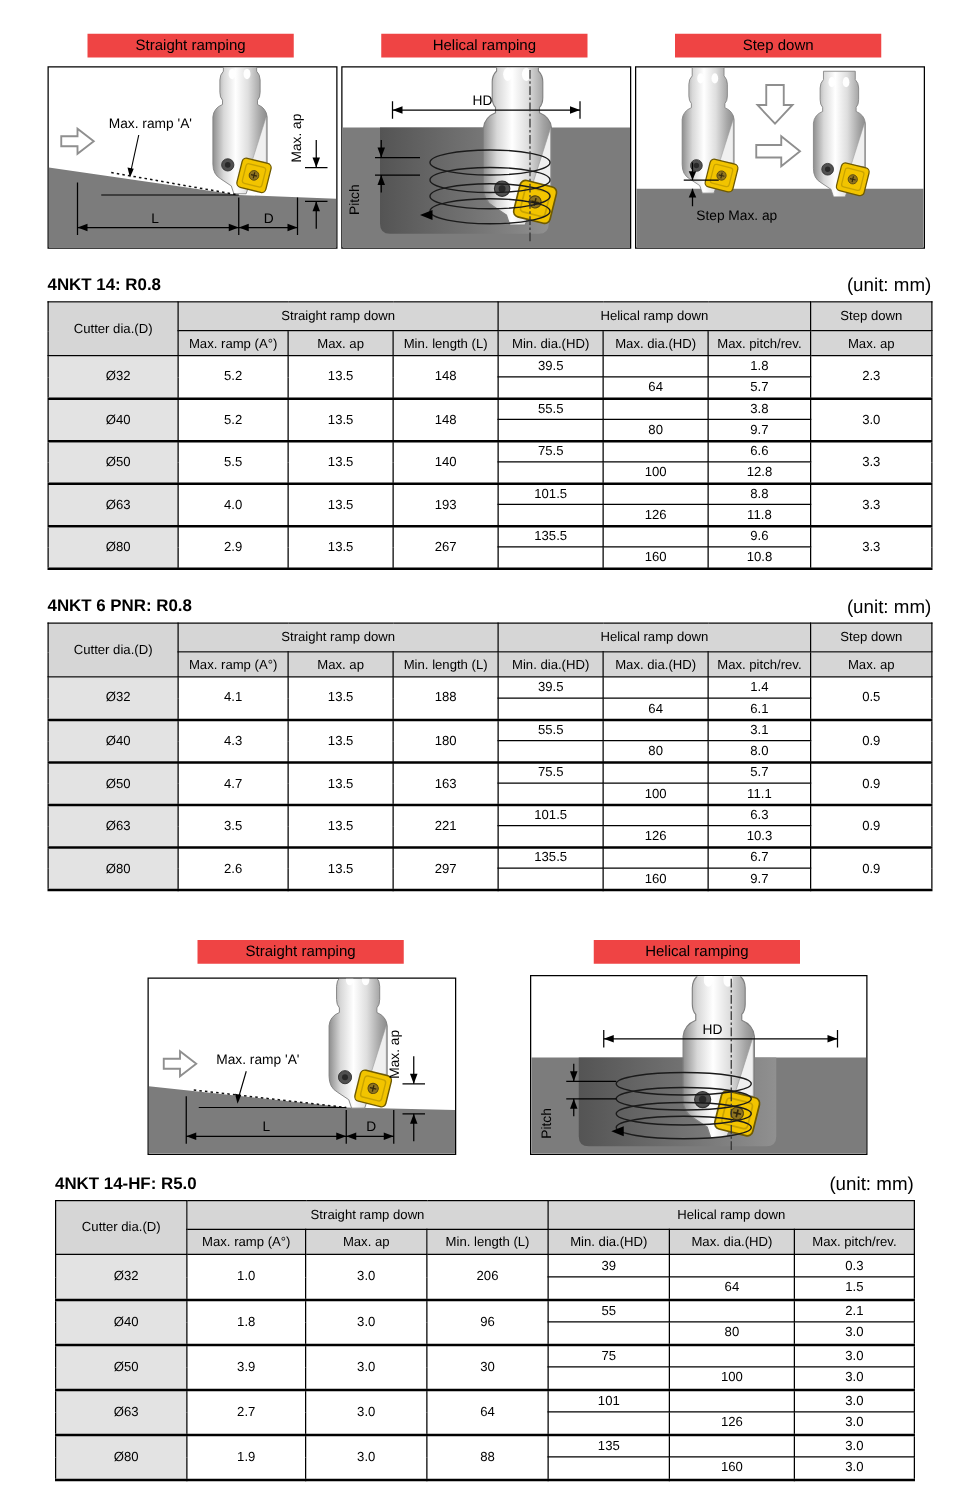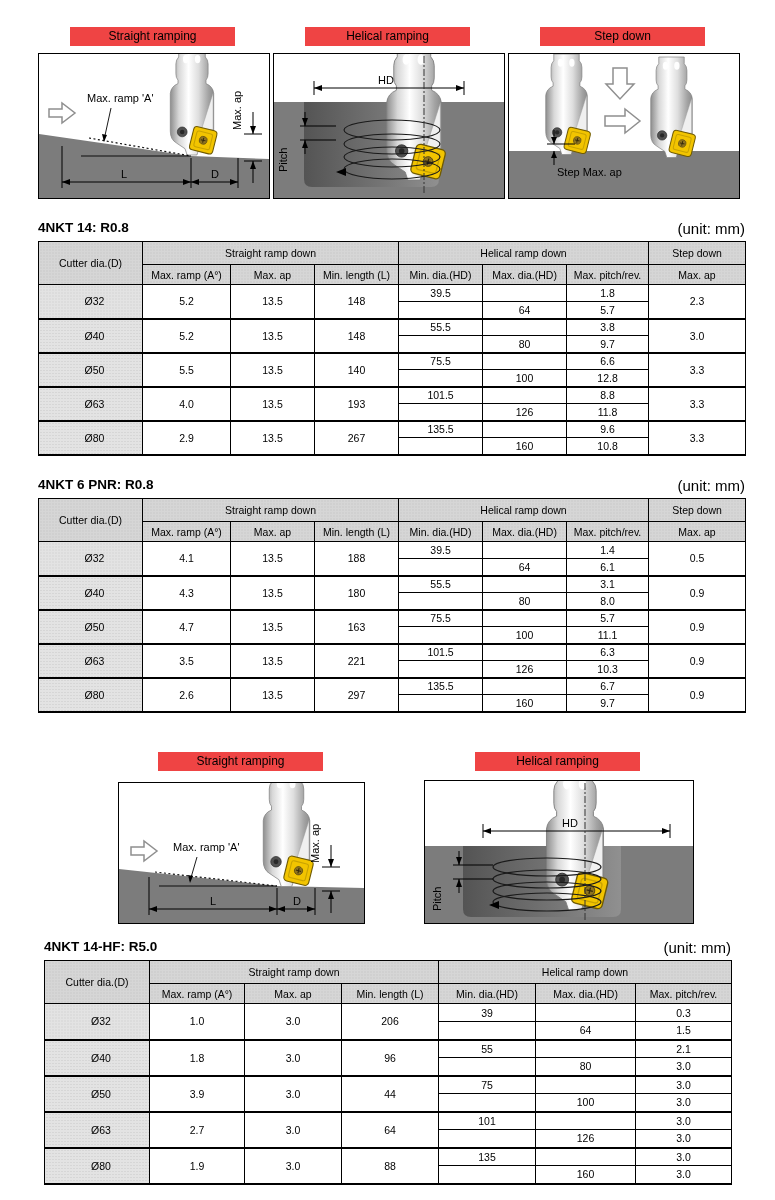--- a/index.html
+++ b/index.html
@@ -479,21 +479,21 @@
         </tr>
     <tr class="dr rb">
           <td></td>
           <td class="num">80</td>
           <td class="num">3.0</td>
         </tr>
     <tr class="dr">
           <td class="diacell" rowspan="2">Ø50</td>
           <td class="num" rowspan="2">3.9</td>
           <td class="num" rowspan="2">3.0</td>
-          <td class="num" rowspan="2">44</td>
+          <td class="num" rowspan="2">30</td>
           <td class="num">75</td>
           <td></td>
           <td class="num">3.0</td>
         </tr>
     <tr class="dr rb">
           <td></td>
           <td class="num">100</td>
           <td class="num">3.0</td>
         </tr>
     <tr class="dr">

